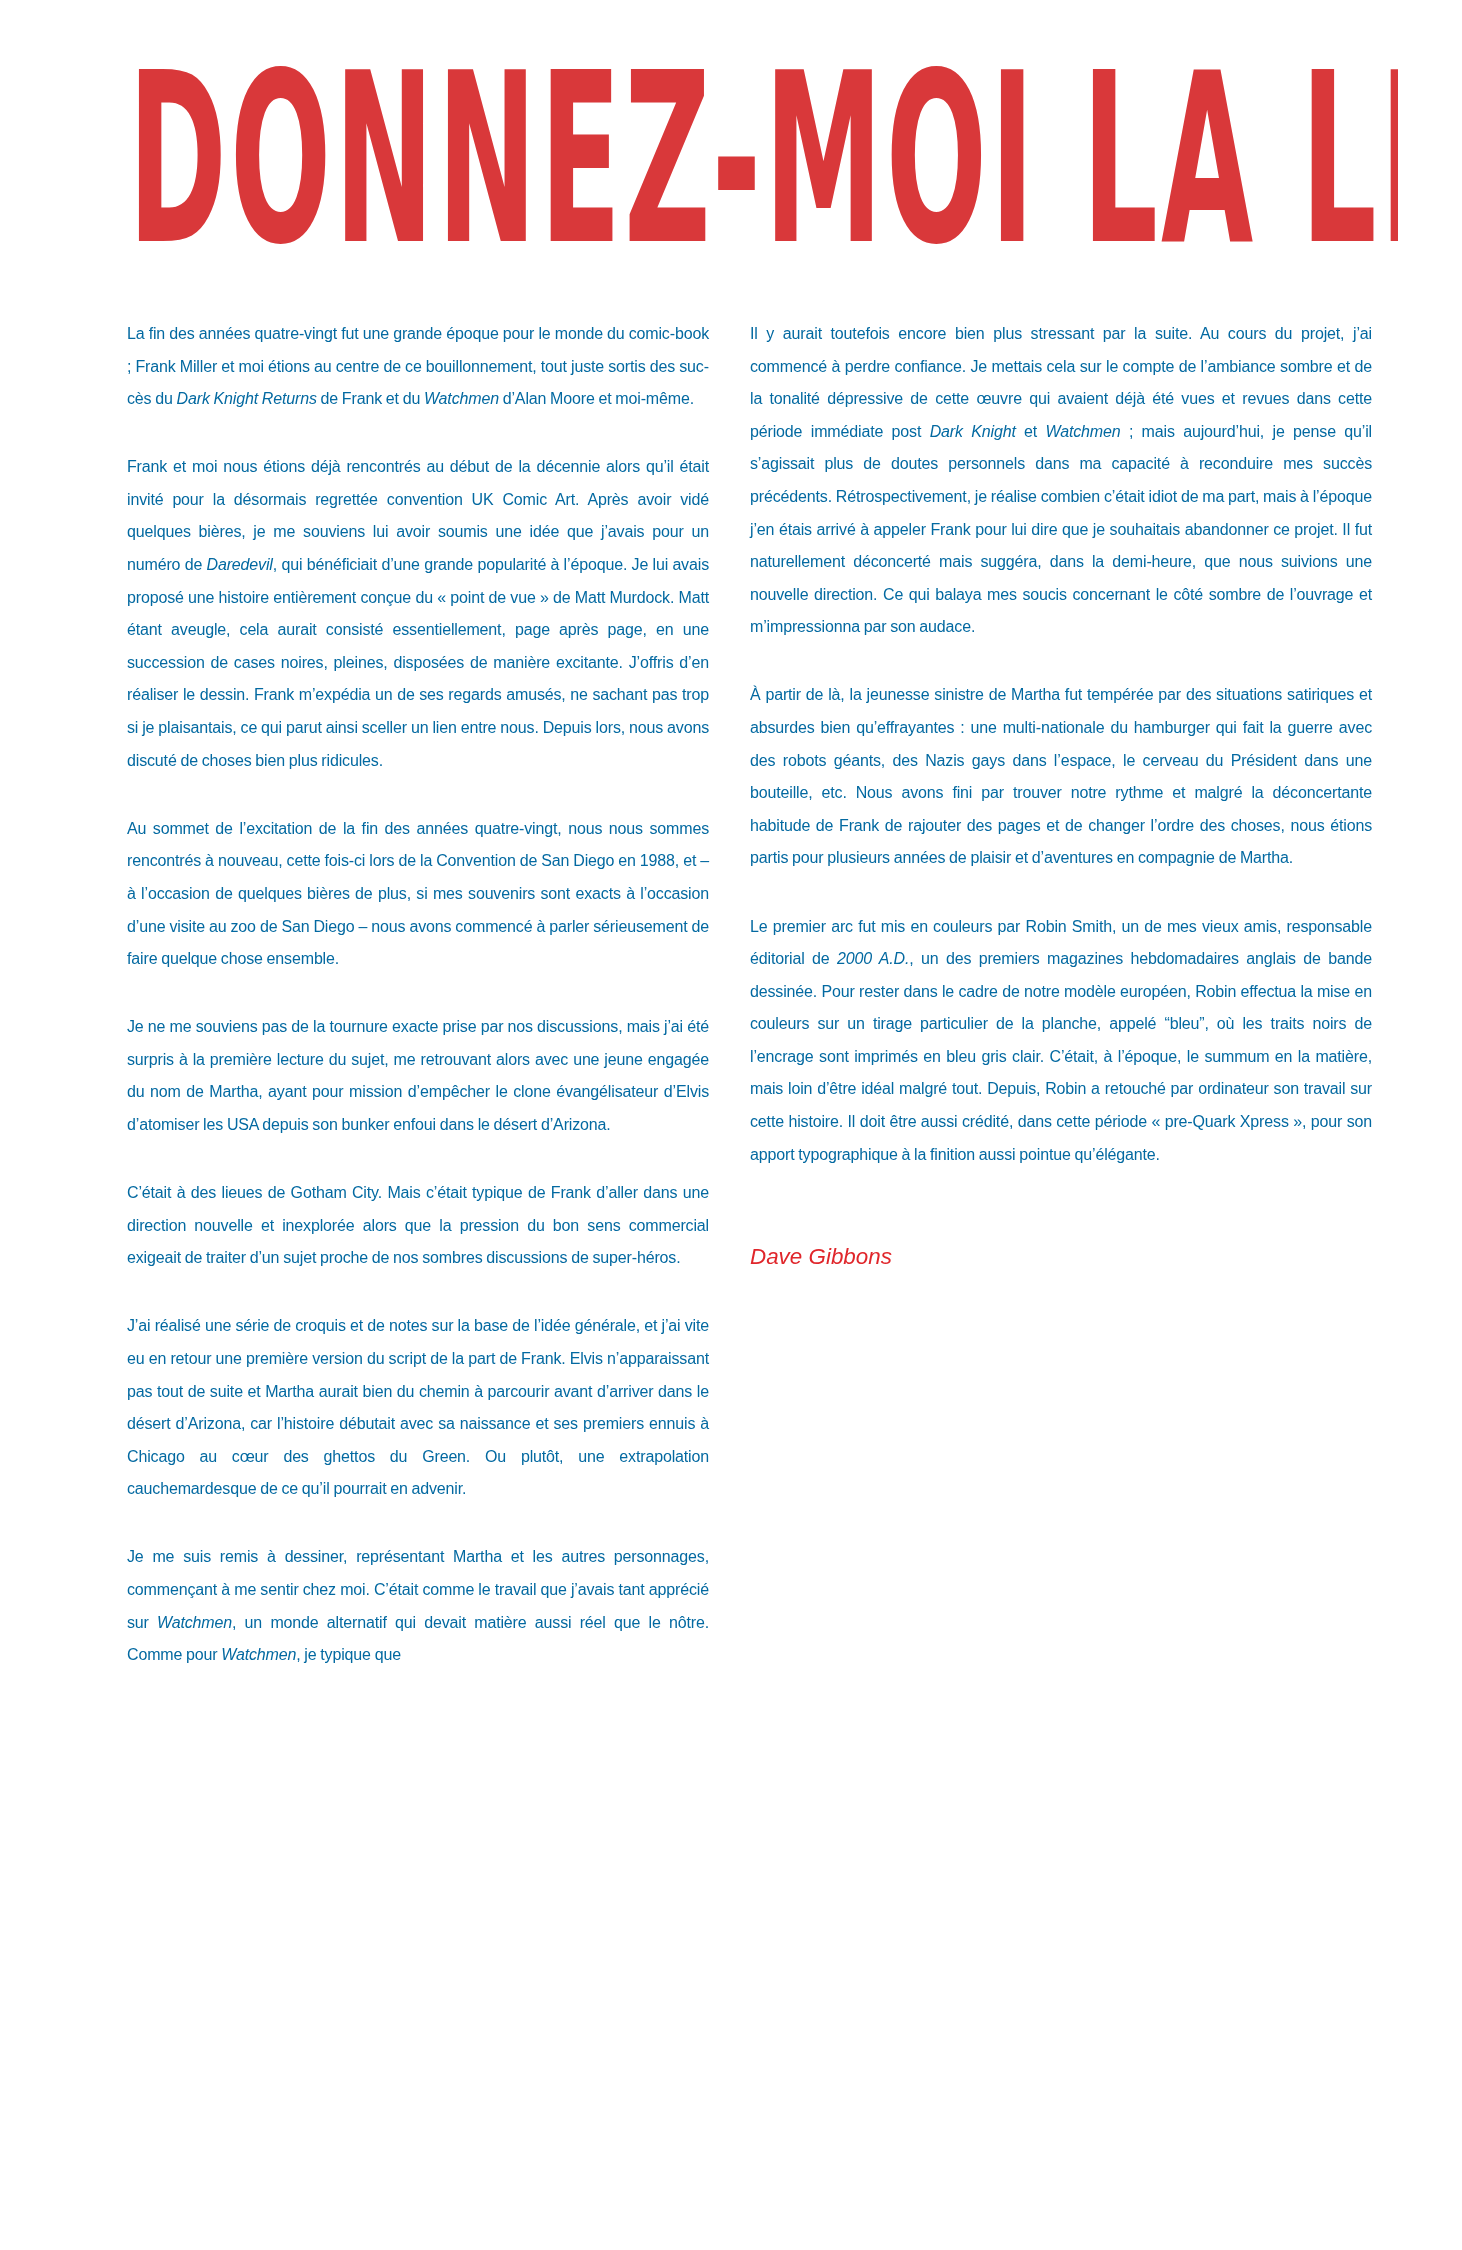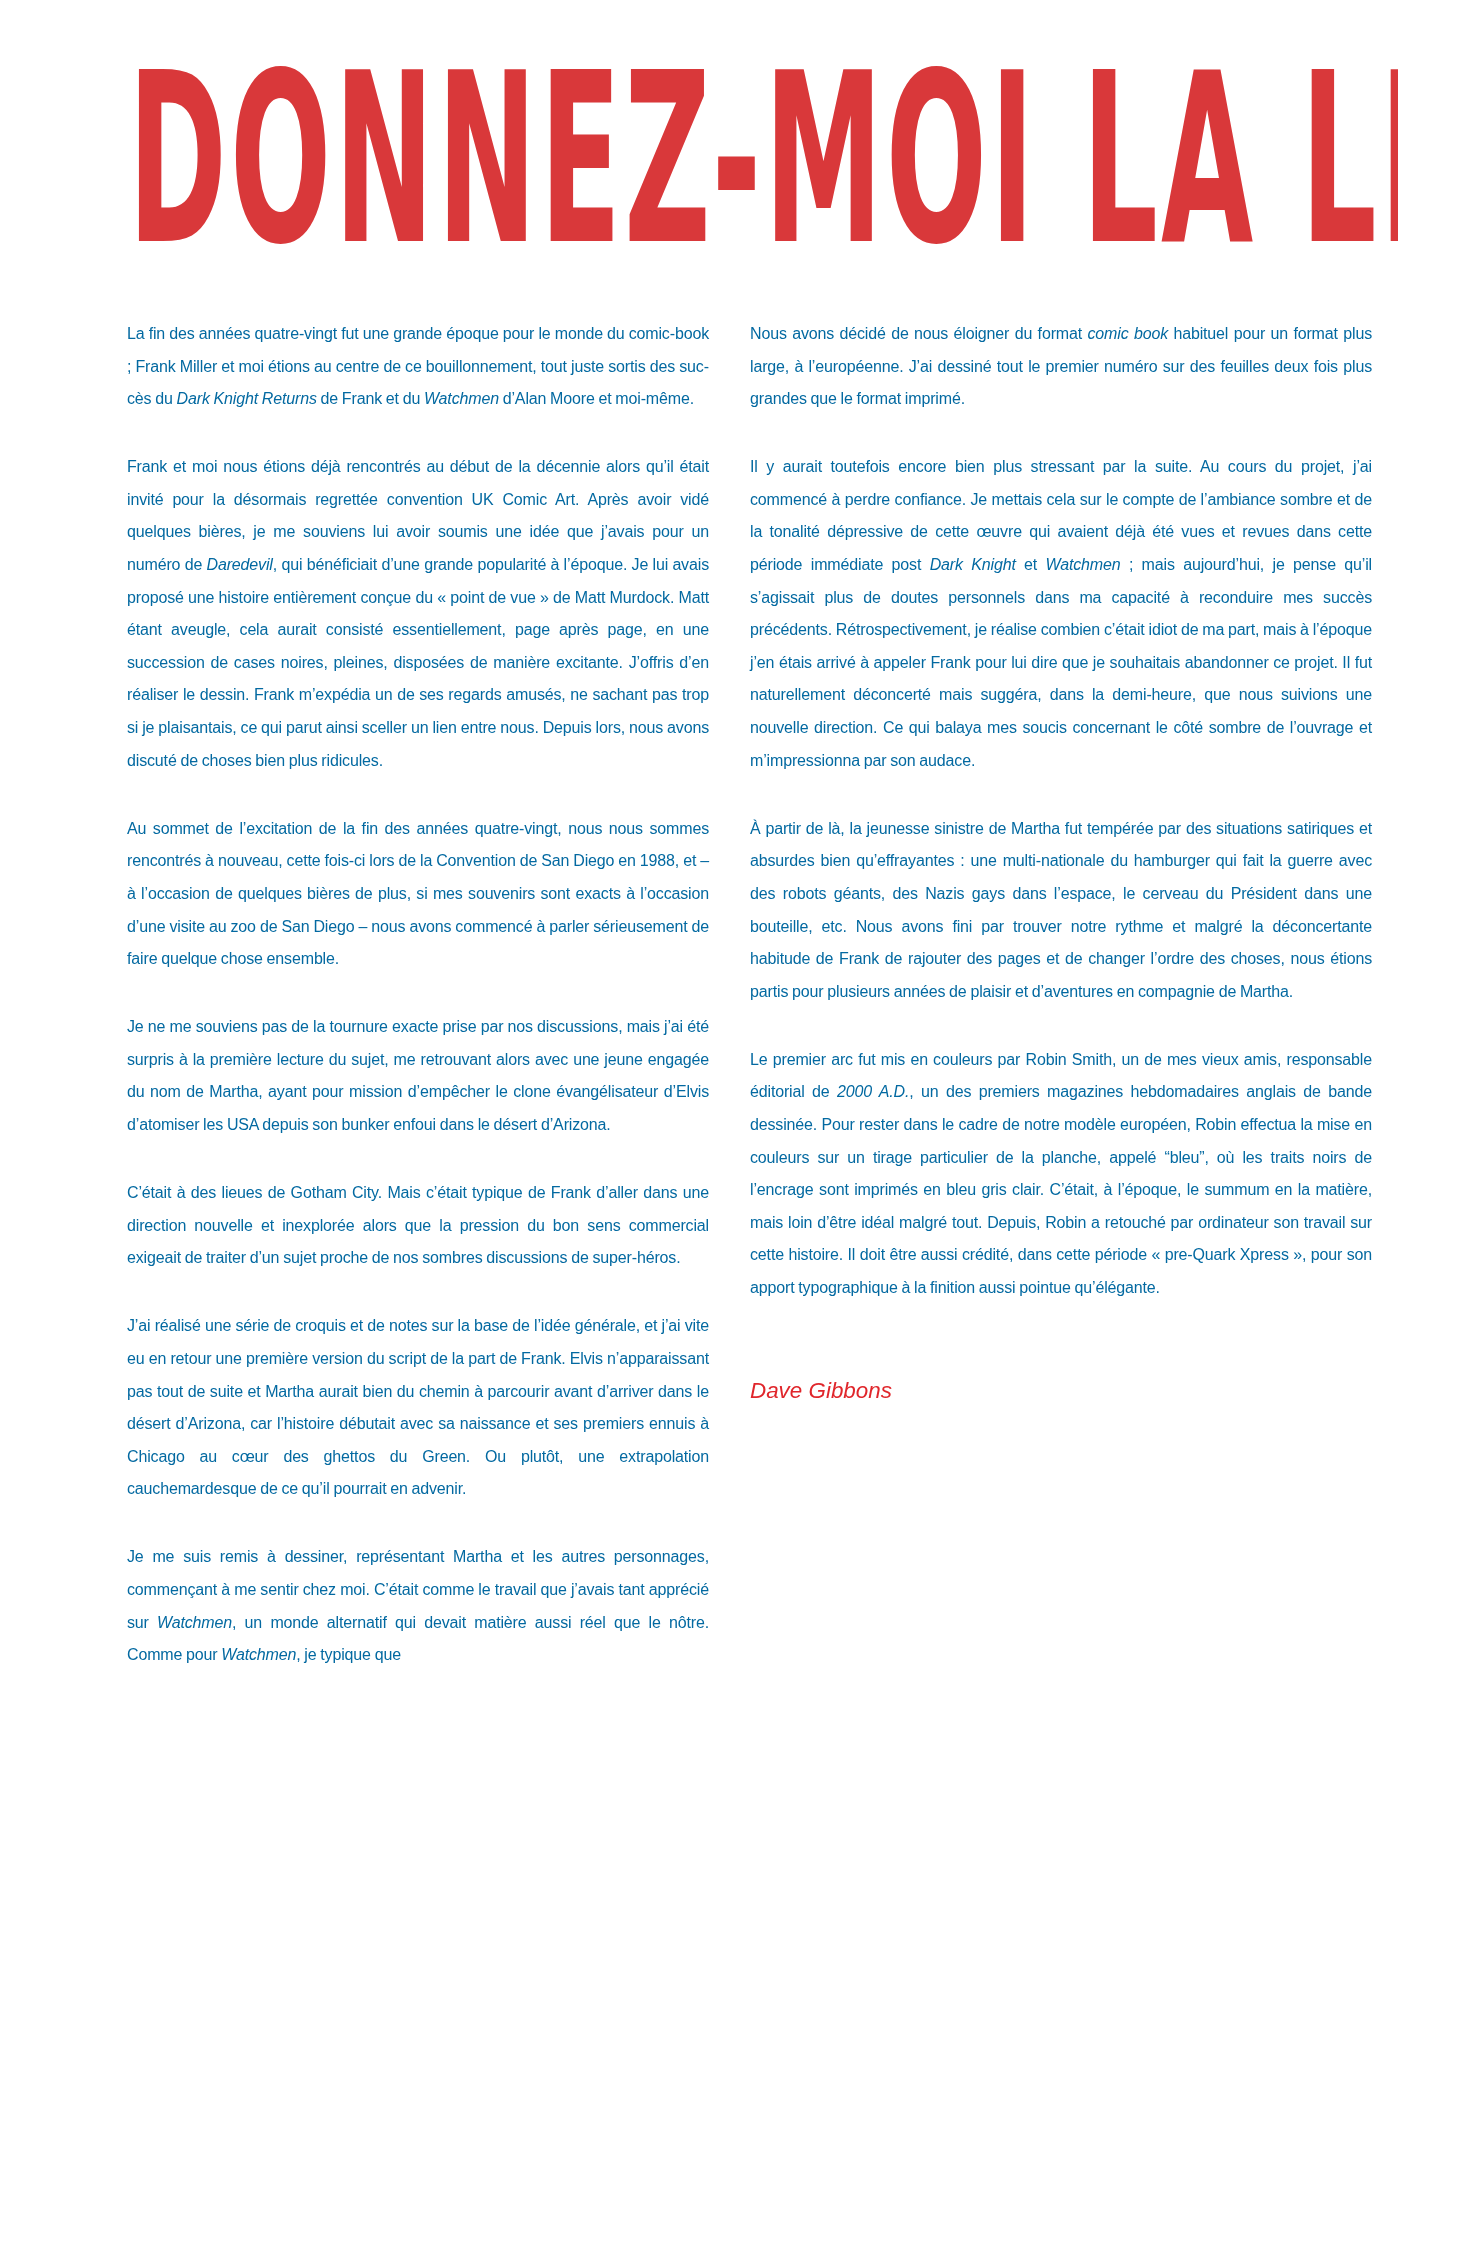--- a/index.html
+++ b/index.html
@@ -91,21 +91,20 @@
         <p class="para"><span>La fin des années quatre-vingt fut une grande époque pour le monde du comic-book ; Frank Miller et moi étions au centre de ce bouillonnement, tout juste sortis des suc­cès du </span><span class="it">Dark Knight Returns</span><span> de Frank et du </span><span class="it">Watchmen</span><span> d’Alan Moore et moi-même.</span></p>
         <p class="para"><span>Frank et moi nous étions déjà rencontrés au début de la décennie alors qu’il était invité pour la désormais regrettée convention UK Comic Art. Après avoir vidé quelques bières, je me souviens lui avoir soumis une idée que j’avais pour un numéro de </span><span class="it">Daredevil</span><span>, qui bénéficiait d’une grande popularité à l’époque. Je lui avais proposé une histoire entièrement conçue du « point de vue » de Matt Murdock. Matt étant aveugle, cela aurait consisté essentiellement, page après page, en une succession de cases noires, pleines, disposées de manière excitante. J’offris d’en réaliser le dessin. Frank m’expédia un de ses regards amusés, ne sachant pas trop si je plaisantais, ce qui parut ainsi sceller un lien entre nous. Depuis lors, nous avons discuté de choses bien plus ridicules.</span></p>
         <p class="para"><span>Au sommet de l’excitation de la fin des années quatre-vingt, nous nous sommes rencontrés à nouveau, cette fois-ci lors de la Convention de San Diego en 1988, et – à l’occasion de quelques bières de plus, si mes souvenirs sont exacts à l’occasion d’une visite au zoo de San Diego – nous avons commencé à parler sérieusement de faire quelque chose ensemble.</span></p>
         <p class="para"><span>Je ne me souviens pas de la tournure exacte prise par nos discussions, mais j’ai été surpris à la première lecture du sujet, me retrouvant alors avec une jeune engagée du nom de Martha, ayant pour mission d’empêcher le clone évangélisateur d’Elvis d’atomiser les USA depuis son bunker enfoui dans le désert d’Arizona.</span></p>
         <p class="para"><span>C’était à des lieues de Gotham City. Mais c’était typique de Frank d’aller dans une direction nouvelle et inexplorée alors que la pression du bon sens commercial exigeait de traiter d’un sujet proche de nos sombres discussions de super-héros.</span></p>
         <p class="para"><span>J’ai réalisé une série de croquis et de notes sur la base de l’idée générale, et j’ai vite eu en retour une première version du script de la part de Frank. Elvis n’apparais­sant pas tout de suite et Martha aurait bien du chemin à parcourir avant d’arriver dans le désert d’Arizona, car l’histoire débutait avec sa naissance et ses premiers en­nuis à Chicago au cœur des ghettos du Green. Ou plutôt, une extrapolation cauchemardesque de ce qu’il pourrait en advenir.</span></p>
         <p class="para"><span>Je me suis remis à dessiner, représentant Martha et les autres personnages, commençant à me sentir chez moi. C’était comme le travail que j’avais tant apprécié sur </span><span class="it">Watchmen</span><span>, un monde alternatif qui devait matière aussi réel que le nôtre. Comme pour </span><span class="it">Watchmen</span><span>, je typique que</span></p>
       </div>
     <div class="col right">
       <div id="right-paras">
-          <p class="para"><span>Nous avons décidé de nous éloigner du format </span><span class="it">comic book</span><span> habituel pour un format plus large, à l’européenne. J’ai dessiné tout le premier numéro sur des feuilles deux fois plus grandes que le format imprimé.</span></p>
           <p class="para"><span>Il y aurait toutefois encore bien plus stressant par la suite. Au cours du projet, j’ai commencé à perdre confiance. Je mettais cela sur le compte de l’ambiance sombre et de la tonalité dépressive de cette œuvre qui avaient déjà été vues et revues dans cette période immédiate post </span><span class="it">Dark Knight</span><span> et </span><span class="it">Watchmen</span><span> ; mais aujourd’hui, je pense qu’il s’agissait plus de doutes personnels dans ma ca­pacité à reconduire mes succès précédents. Rétrospecti­vement, je réalise combien c’était idiot de ma part, mais à l’époque j’en étais arrivé à appeler Frank pour lui dire que je souhaitais abandonner ce projet. Il fut naturelle­ment déconcerté mais suggéra, dans la demi-heure, que nous suivions une nouvelle direction. Ce qui balaya mes soucis concernant le côté sombre de l’ouvrage et m’im­pressionna par son audace.</span></p>
           <p class="para"><span>À partir de là, la jeunesse sinistre de Martha fut tempé­rée par des situations satiriques et absurdes bien qu’ef­frayantes : une multi-nationale du hamburger qui fait la guerre avec des robots géants, des Nazis gays dans l’espace, le cerveau du Président dans une bouteille, etc. Nous avons fini par trouver notre rythme et malgré la déconcertante habitude de Frank de rajouter des pages et de changer l’ordre des choses, nous étions partis pour plusieurs années de plaisir et d’aventures en compagnie de Martha.</span></p>
           <p class="para"><span>Le premier arc fut mis en couleurs par Robin Smith, un de mes vieux amis, responsable éditorial de </span><span class="it">2000 A.D.</span><span>, un des premiers magazines hebdomadaires anglais de bande dessinée. Pour rester dans le cadre de notre mo­dèle européen, Robin effectua la mise en couleurs sur un tirage particulier de la planche, appelé “bleu”, où les traits noirs de l’encrage sont imprimés en bleu gris clair. C’était, à l’époque, le summum en la matière, mais loin d’être idéal malgré tout. Depuis, Robin a retouché par ordinateur son travail sur cette histoire. Il doit être aussi crédité, dans cette période « pre-Quark Xpress », pour son apport typographique à la finition aussi pointue qu’élégante.</span></p>
         </div>
       <p class="signature">Dave Gibbons</p>
     </div>
   </div>
 </div>
 
 </body></html>

